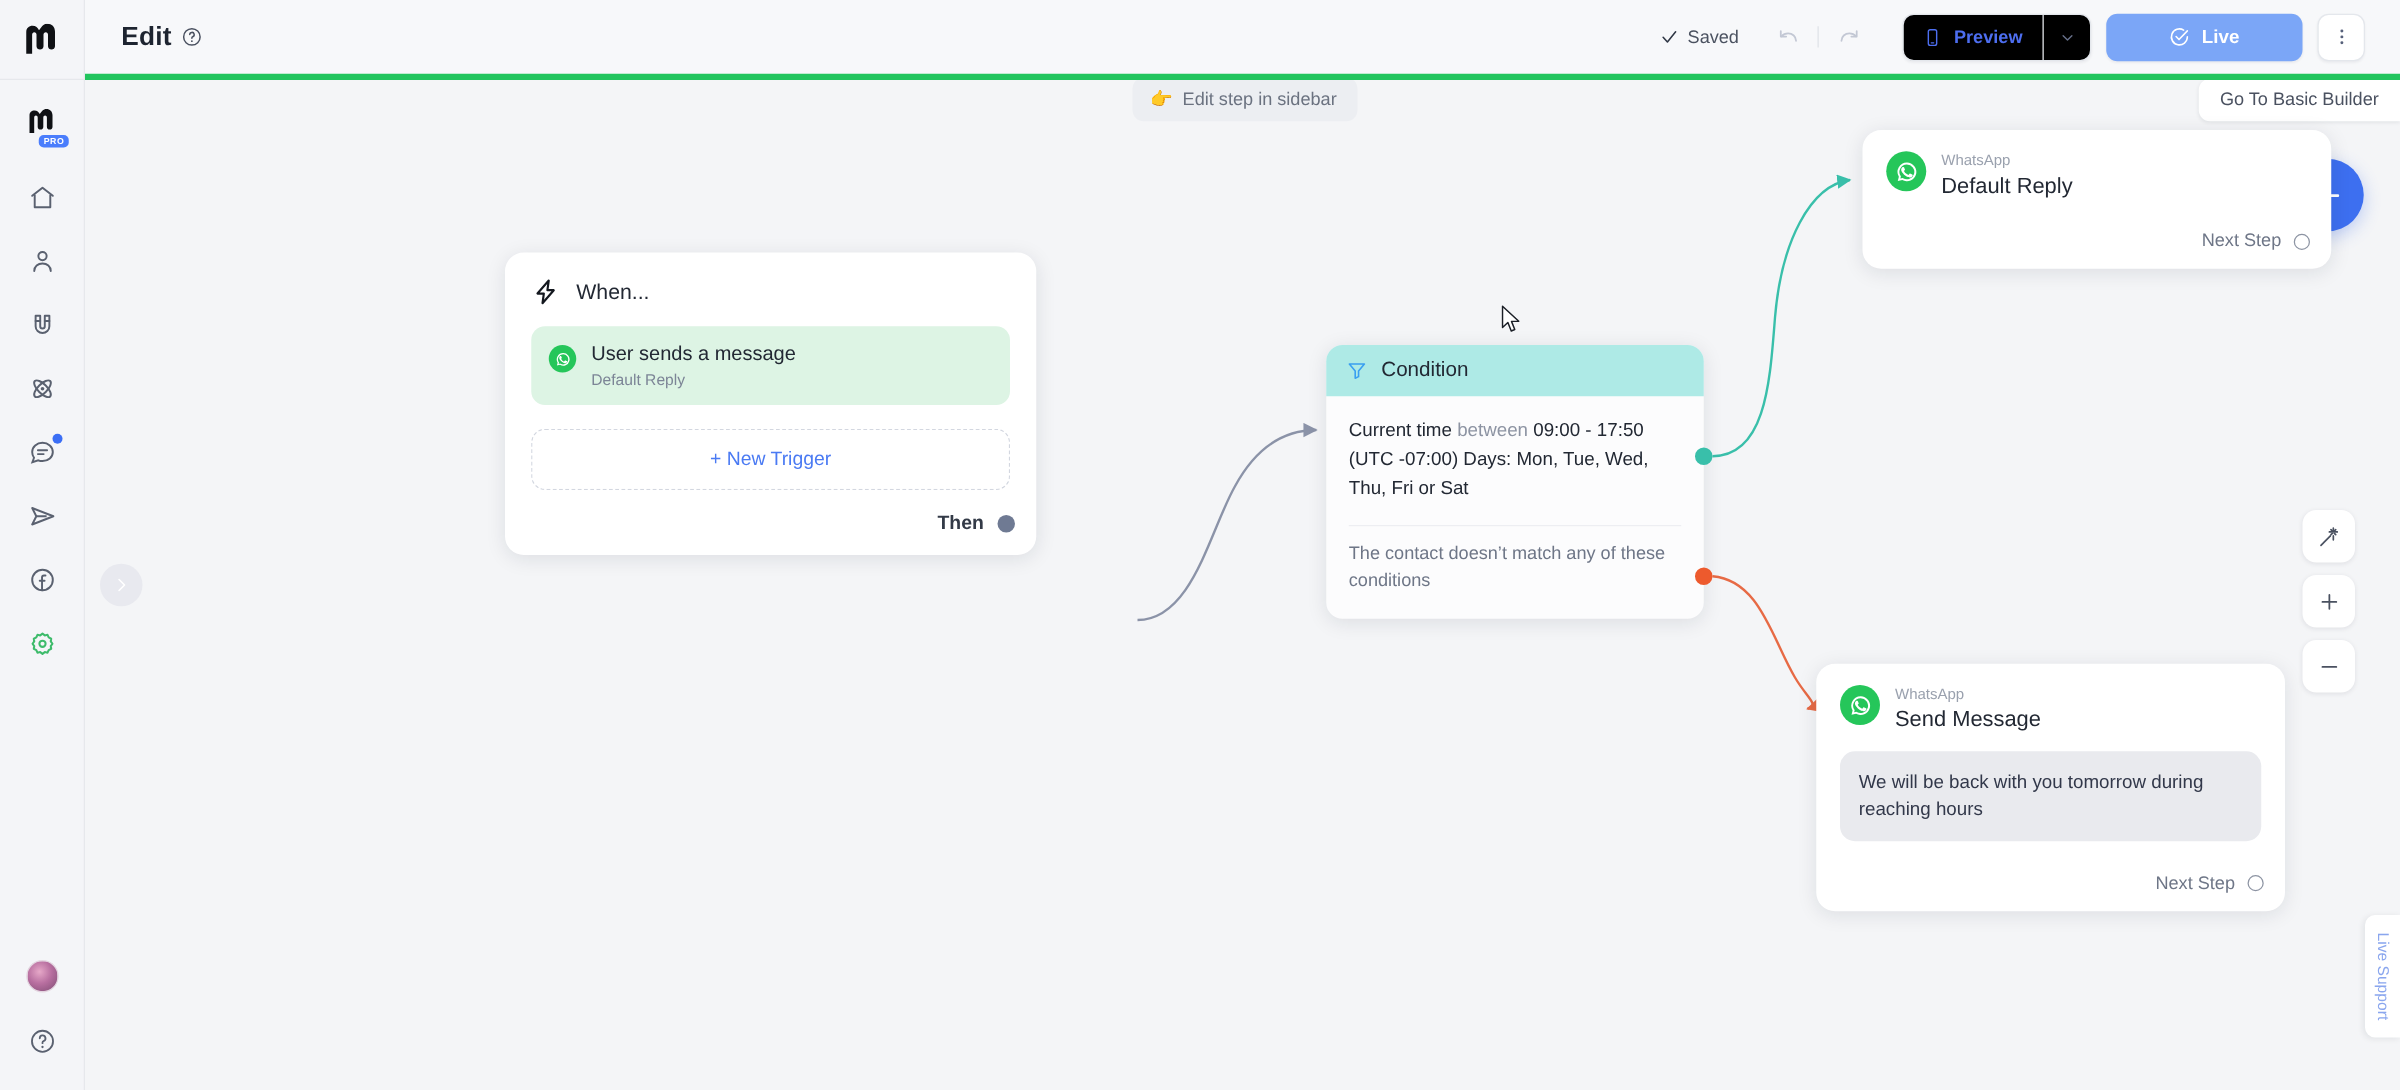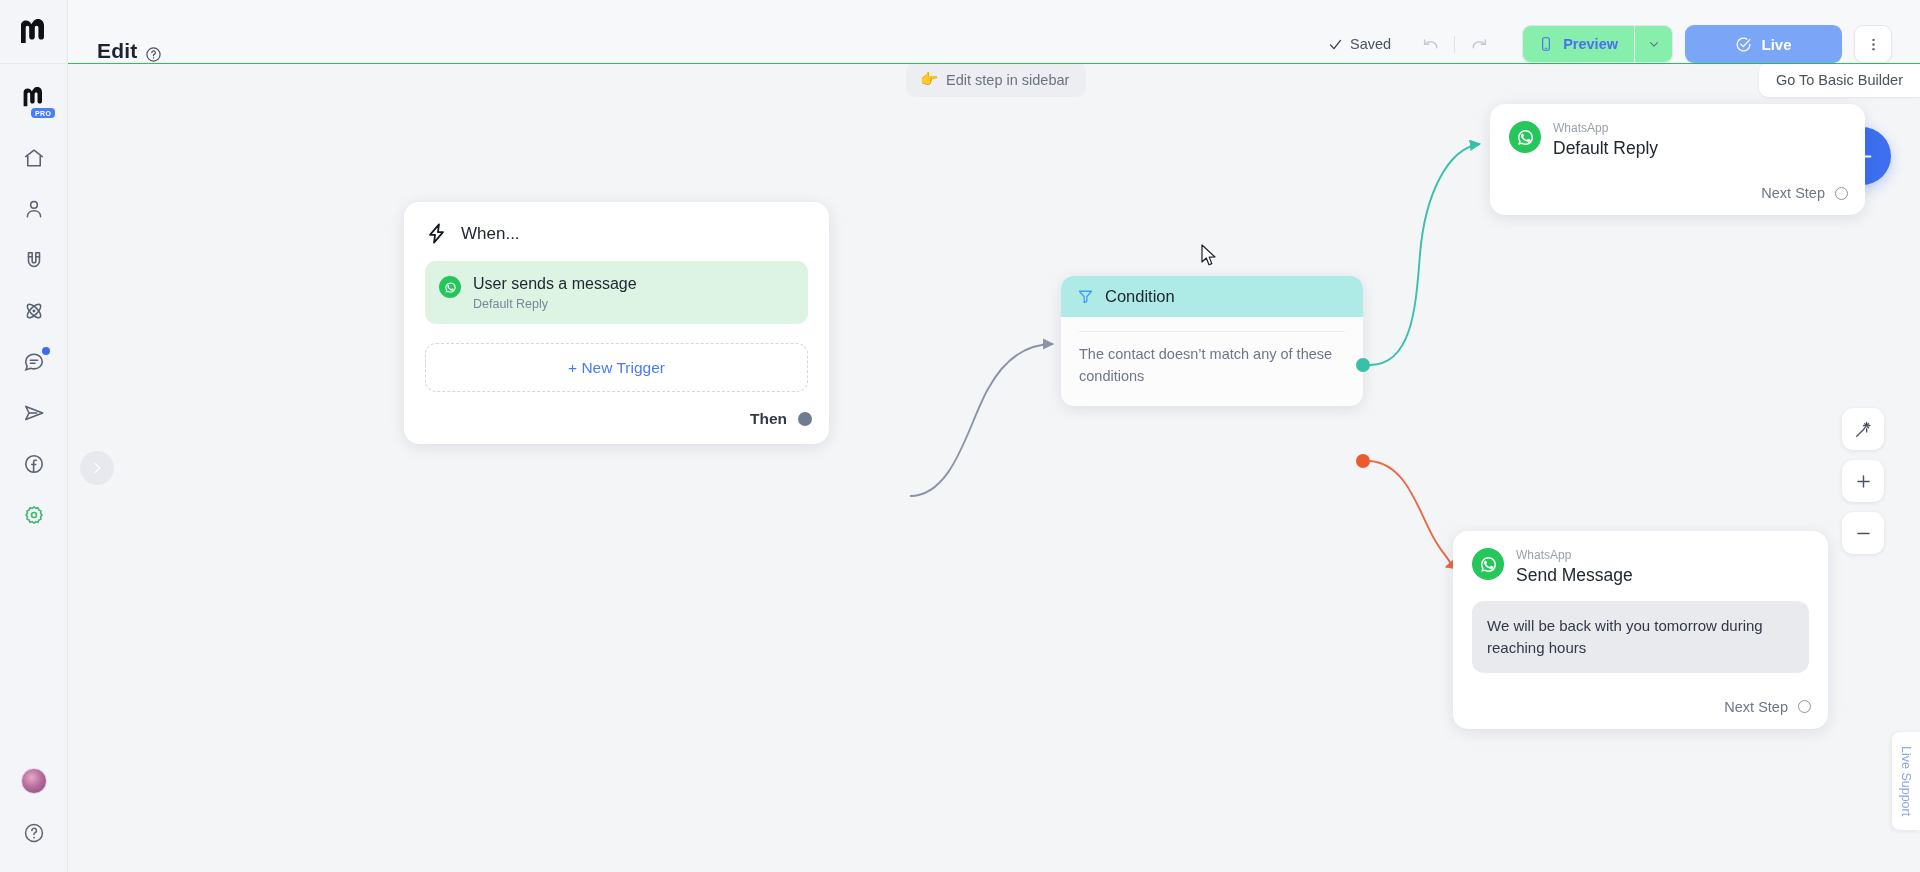--- a/index.html
+++ b/index.html
@@ -51,22 +51,22 @@
     width: 26px; height: 26px; border-radius: 50%; margin: 0 auto 28px auto;
     background: radial-gradient(circle at 40% 35%, #e6a8c8 0%, #b86fa0 45%, #7d4b72 100%);
     border: 1px solid #e3d5e0;
   }
   .help-circle { margin: 0 auto 28px auto; width: 22px; height: 22px; display:block; }
 
   
   .topbar {
     position: absolute; left: 68px; top: 0; right: 0; height: 64px;
     background: #f7f8fa;
-    border-bottom: 1px solid #22c55e;
-    display: flex; align-items: flex-end;
+    border-bottom: 5px solid #22c55e;
+    display: flex; align-items: center;
     z-index: 35;
   }
   .page-title {
     font-size: 21px; font-weight: 700; color: #1d2430;
     margin-left: 29px; letter-spacing: .2px;
   }
   .title-help { margin-left: 8px; width: 17px; height: 17px; display:block; }
   .topbar-right { margin-left: auto; display: flex; align-items: center; padding-right: 28px; }
   .saved {
     display: flex; align-items: center; gap: 7px;
@@ -75,21 +75,21 @@
   .saved svg { width: 15px; height: 15px; }
   .undo-redo { display: flex; align-items: center; gap: 2px; margin-right: 26px; }
   .icon-btn-plain {
     width: 34px; height: 34px; display:flex; align-items:center; justify-content:center;
     border-radius: 8px; cursor: pointer;
   }
   .icon-btn-plain svg { width: 19px; height: 19px; }
   .ur-divider { width: 1px; height: 17px; background: #dfe2e8; margin: 0 5px; }
   .preview-group {
     display: flex; align-items: stretch;
-    background: #86efac; border: 1px solid #e4e7ec; border-radius: 9px;
+    background: #000000; border: 1px solid #e4e7ec; border-radius: 9px;
     box-shadow: 0 1px 2px rgba(18,25,44,.05);
     overflow: hidden; margin-right: 12px; height: 38px;
   }
   .preview-btn {
     display: flex; align-items: center; gap: 9px;
     padding: 0 16px 0 15px; cursor: pointer;
     font-size: 14.5px; font-weight: 600; color: #4d6ef0;
   }
   .preview-btn svg { width: 16px; height: 16px; }
   .preview-caret {
@@ -502,20 +502,27 @@
       </div>
     </div>
 
     <div class="node cond-card">
       <div class="cond-head">
         <svg viewBox="0 0 24 24" fill="none" stroke="#3a9ff0" stroke-width="1.8" stroke-linejoin="round">
           <path d="M3.5 4.6h17l-6.6 7.8v6.4l-3.8 1.8v-8.2z"></path>
         </svg>
         <span class="lbl">Condition</span>
       </div>
+      <div class="cond-body">
+        <div class="cond-text">
+          <span>Current time</span>
+          <span class="muted">between</span>
+          <span>09:00 - 17:50 (UTC -07:00) Days: Mon, Tue, Wed, Thu, Fri or Sat</span>
+        </div>
+      </div>
       <div class="cond-sep"></div>
       <div class="cond-else">The contact doesn’t match any of these conditions</div>
 
       <span class="port-abs port-green" style="right:-7px; top:82px;"></span>
       <span class="port-abs port-red" style="right:-7px; top:178px;"></span>
     </div>
 
     <div class="node wa-card wa-card-1">
       <div class="wa-head">
         <span class="wa-head-badge">

